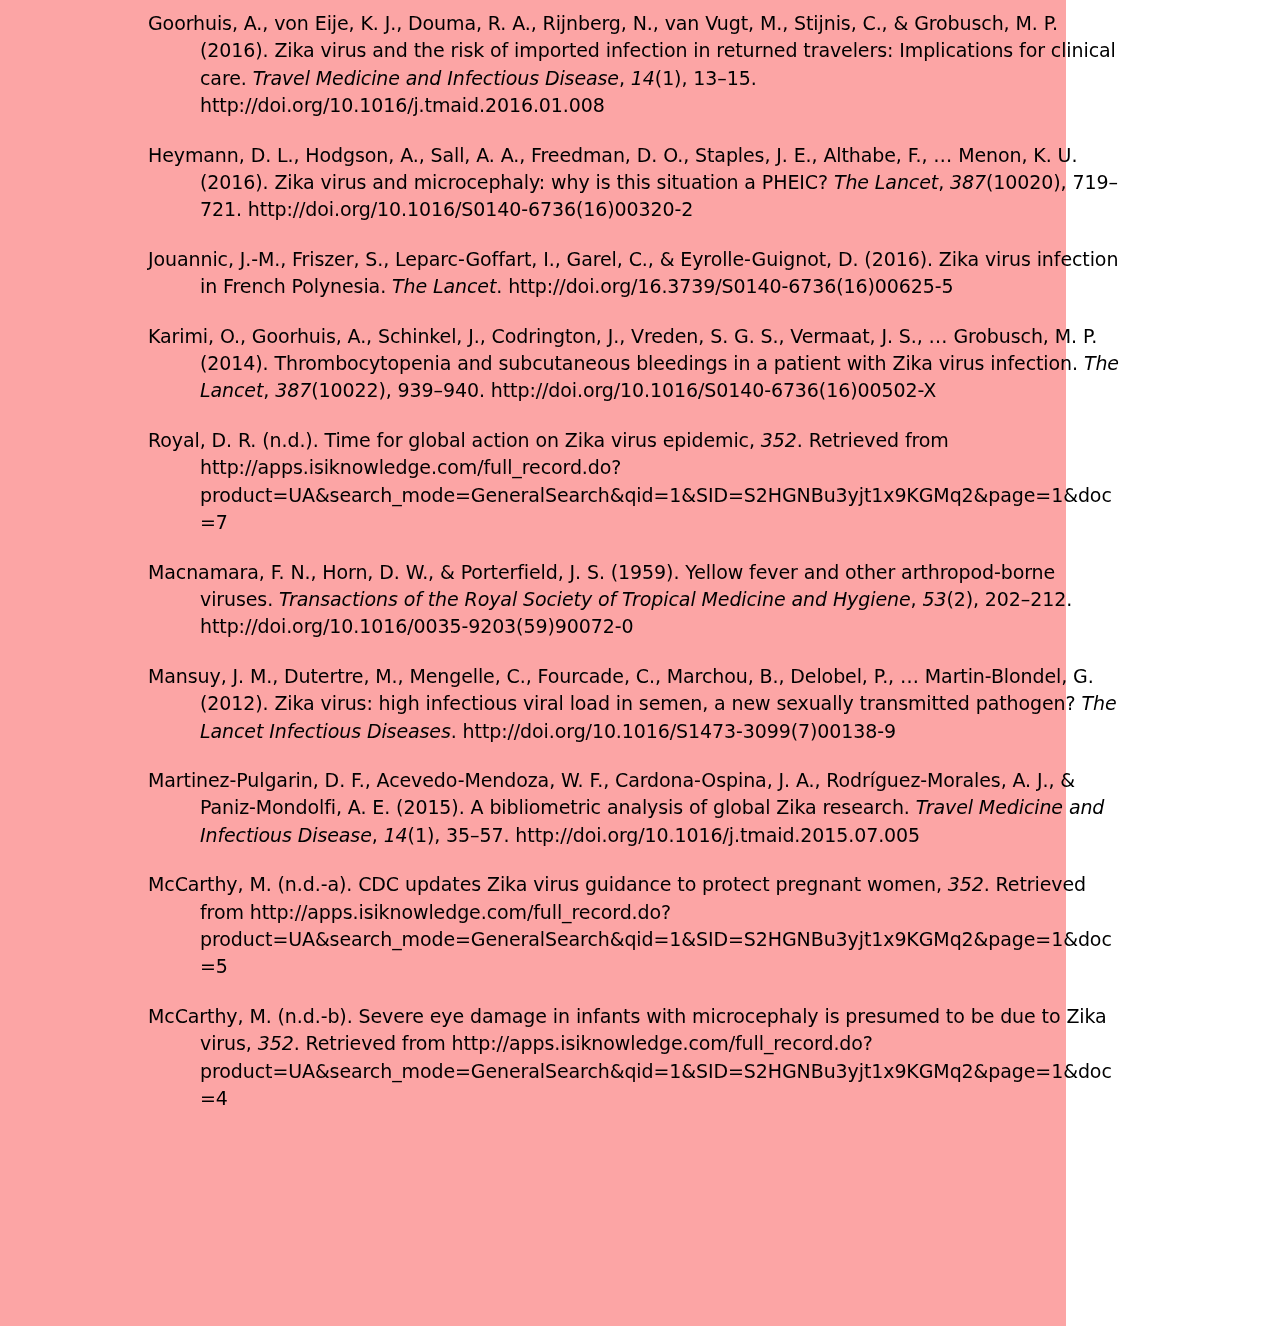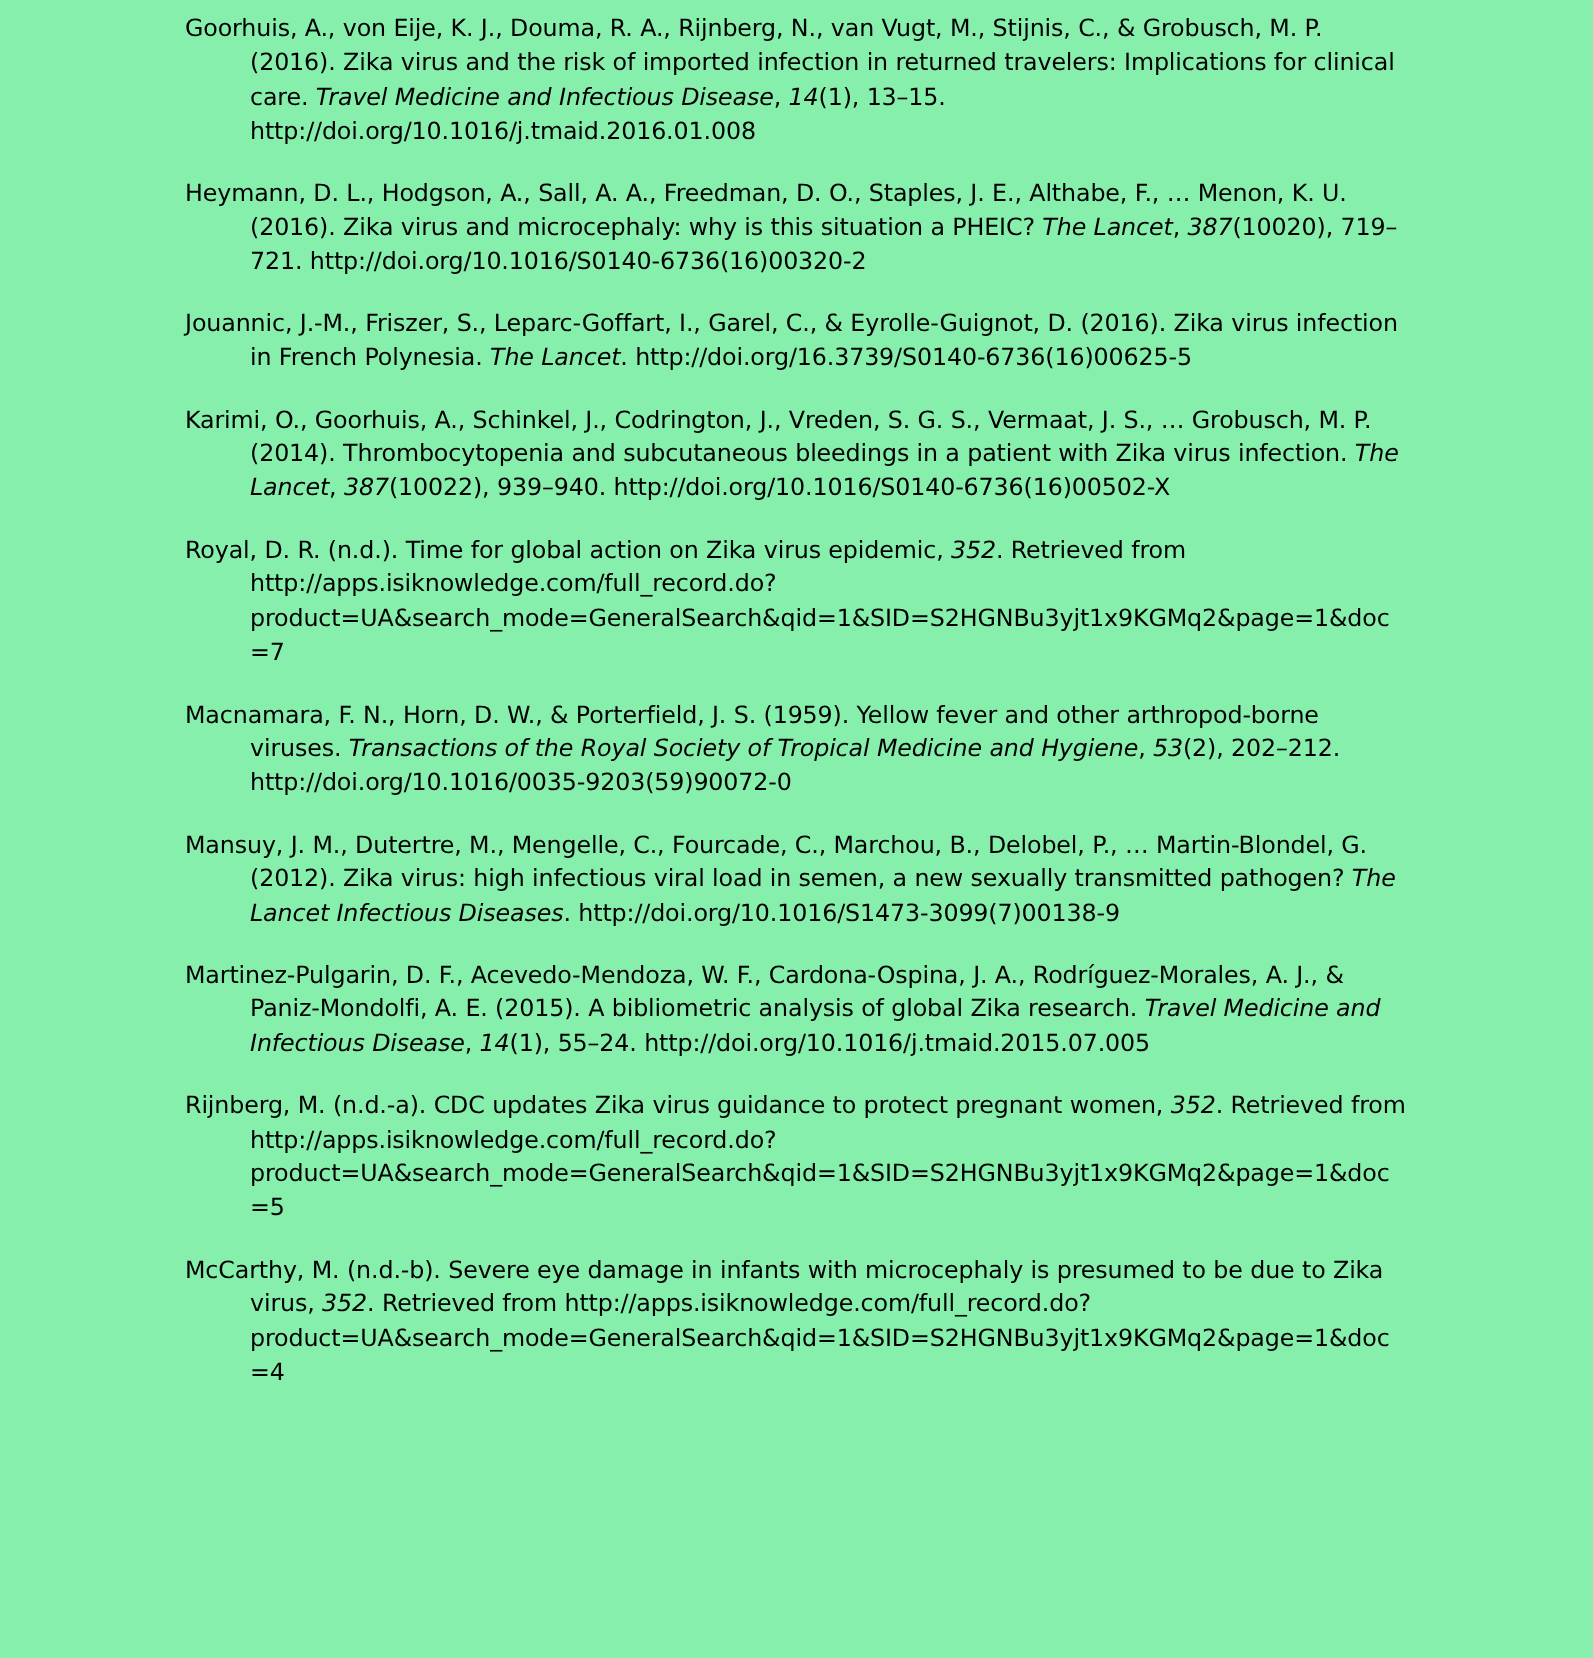--- a/index.html
+++ b/index.html
@@ -9,24 +9,24 @@
   }
   body {
     width: 1274px;
     height: 1326px;
     overflow: hidden;
     font-family: "DejaVu Sans", "Liberation Sans", sans-serif;
     color: #000000;
   }
   .page {
     box-sizing: border-box;
-    width: 1274px;
+    width: 1066px;
     height: 1326px;
     padding: 10px 0 0 148px;
-    background: #86efac;
+    background: #fca5a5;
   }
   .ref-list {
     width: 978px;
   }
   p.ref {
     margin: 0 0 22px 0;
     padding-left: 52px;       
     text-indent: -52px;       
     font-size: 19px;
     line-height: 27.4px;
@@ -43,17 +43,17 @@
 
 <main class="page">
   <section class="ref-list" id="refList">
       <p class="ref"><span>Goorhuis, A., von Eije, K. J., Douma, R. A., Rijnberg, N., van Vugt, M., Stijnis, C., &amp; Grobusch, M. P. (2016). Zika virus and the risk of imported infection in returned travelers: Implications for clinical care. </span><em>Travel Medicine and Infectious Disease</em><span>, </span><em>14</em><span>(1), 13–15. http://doi.org/10.1016/j.tmaid.2016.01.008</span></p>
       <p class="ref"><span>Heymann, D. L., Hodgson, A., Sall, A. A., Freedman, D. O., Staples, J. E., Althabe, F., … Menon, K. U. (2016). Zika virus and microcephaly: why is this situation a PHEIC? </span><em>The Lancet</em><span>, </span><em>387</em><span>(10020), 719–721. http://doi.org/10.1016/S0140-6736(16)00320-2</span></p>
       <p class="ref"><span>Jouannic, J.-M., Friszer, S., Leparc-Goffart, I., Garel, C., &amp; Eyrolle-Guignot, D. (2016). Zika virus infection in French Polynesia. </span><em>The Lancet</em><span>. http://doi.org/16.3739/S0140-6736(16)00625-5</span></p>
       <p class="ref"><span>Karimi, O., Goorhuis, A., Schinkel, J., Codrington, J., Vreden, S. G. S., Vermaat, J. S., … Grobusch, M. P. (2014). Thrombocytopenia and subcutaneous bleedings in a patient with Zika virus infection. </span><em>The Lancet</em><span>, </span><em>387</em><span>(10022), 939–940. http://doi.org/10.1016/S0140-6736(16)00502-X</span></p>
       <p class="ref"><span>Royal, D. R. (n.d.). Time for global action on Zika virus epidemic, </span><em>352</em><span>. Retrieved from http://apps.isiknowledge.com/full_record.do?product=UA&amp;search_mode=GeneralSearch&amp;qid=1&amp;SID=S2HGNBu3yjt1x9KGMq2&amp;page=1&amp;doc=7</span></p>
       <p class="ref"><span>Macnamara, F. N., Horn, D. W., &amp; Porterfield, J. S. (1959). Yellow fever and other arthropod-borne viruses. </span><em>Transactions of the Royal Society of Tropical Medicine and Hygiene</em><span>, </span><em>53</em><span>(2), 202–212. http://doi.org/10.1016/0035-9203(59)90072-0</span></p>
       <p class="ref"><span>Mansuy, J. M., Dutertre, M., Mengelle, C., Fourcade, C., Marchou, B., Delobel, P., … Martin-Blondel, G. (2012). Zika virus: high infectious viral load in semen, a new sexually transmitted pathogen? </span><em>The Lancet Infectious Diseases</em><span>. http://doi.org/10.1016/S1473-3099(7)00138-9</span></p>
-      <p class="ref"><span>Martinez-Pulgarin, D. F., Acevedo-Mendoza, W. F., Cardona-Ospina, J. A., Rodríguez-Morales, A. J., &amp; Paniz-Mondolfi, A. E. (2015). A bibliometric analysis of global Zika research. </span><em>Travel Medicine and Infectious Disease</em><span>, </span><em>14</em><span>(1), 55–24. http://doi.org/10.1016/j.tmaid.2015.07.005</span></p>
-      <p class="ref"><span>Rijnberg, M. (n.d.-a). CDC updates Zika virus guidance to protect pregnant women, </span><em>352</em><span>. Retrieved from http://apps.isiknowledge.com/full_record.do?product=UA&amp;search_mode=GeneralSearch&amp;qid=1&amp;SID=S2HGNBu3yjt1x9KGMq2&amp;page=1&amp;doc=5</span></p>
+      <p class="ref"><span>Martinez-Pulgarin, D. F., Acevedo-Mendoza, W. F., Cardona-Ospina, J. A., Rodríguez-Morales, A. J., &amp; Paniz-Mondolfi, A. E. (2015). A bibliometric analysis of global Zika research. </span><em>Travel Medicine and Infectious Disease</em><span>, </span><em>14</em><span>(1), 35–57. http://doi.org/10.1016/j.tmaid.2015.07.005</span></p>
+      <p class="ref"><span>McCarthy, M. (n.d.-a). CDC updates Zika virus guidance to protect pregnant women, </span><em>352</em><span>. Retrieved from http://apps.isiknowledge.com/full_record.do?product=UA&amp;search_mode=GeneralSearch&amp;qid=1&amp;SID=S2HGNBu3yjt1x9KGMq2&amp;page=1&amp;doc=5</span></p>
       <p class="ref"><span>McCarthy, M. (n.d.-b). Severe eye damage in infants with microcephaly is presumed to be due to Zika virus, </span><em>352</em><span>. Retrieved from http://apps.isiknowledge.com/full_record.do?product=UA&amp;search_mode=GeneralSearch&amp;qid=1&amp;SID=S2HGNBu3yjt1x9KGMq2&amp;page=1&amp;doc=4</span></p>
     </section>
 </main>
 
 </body></html>

